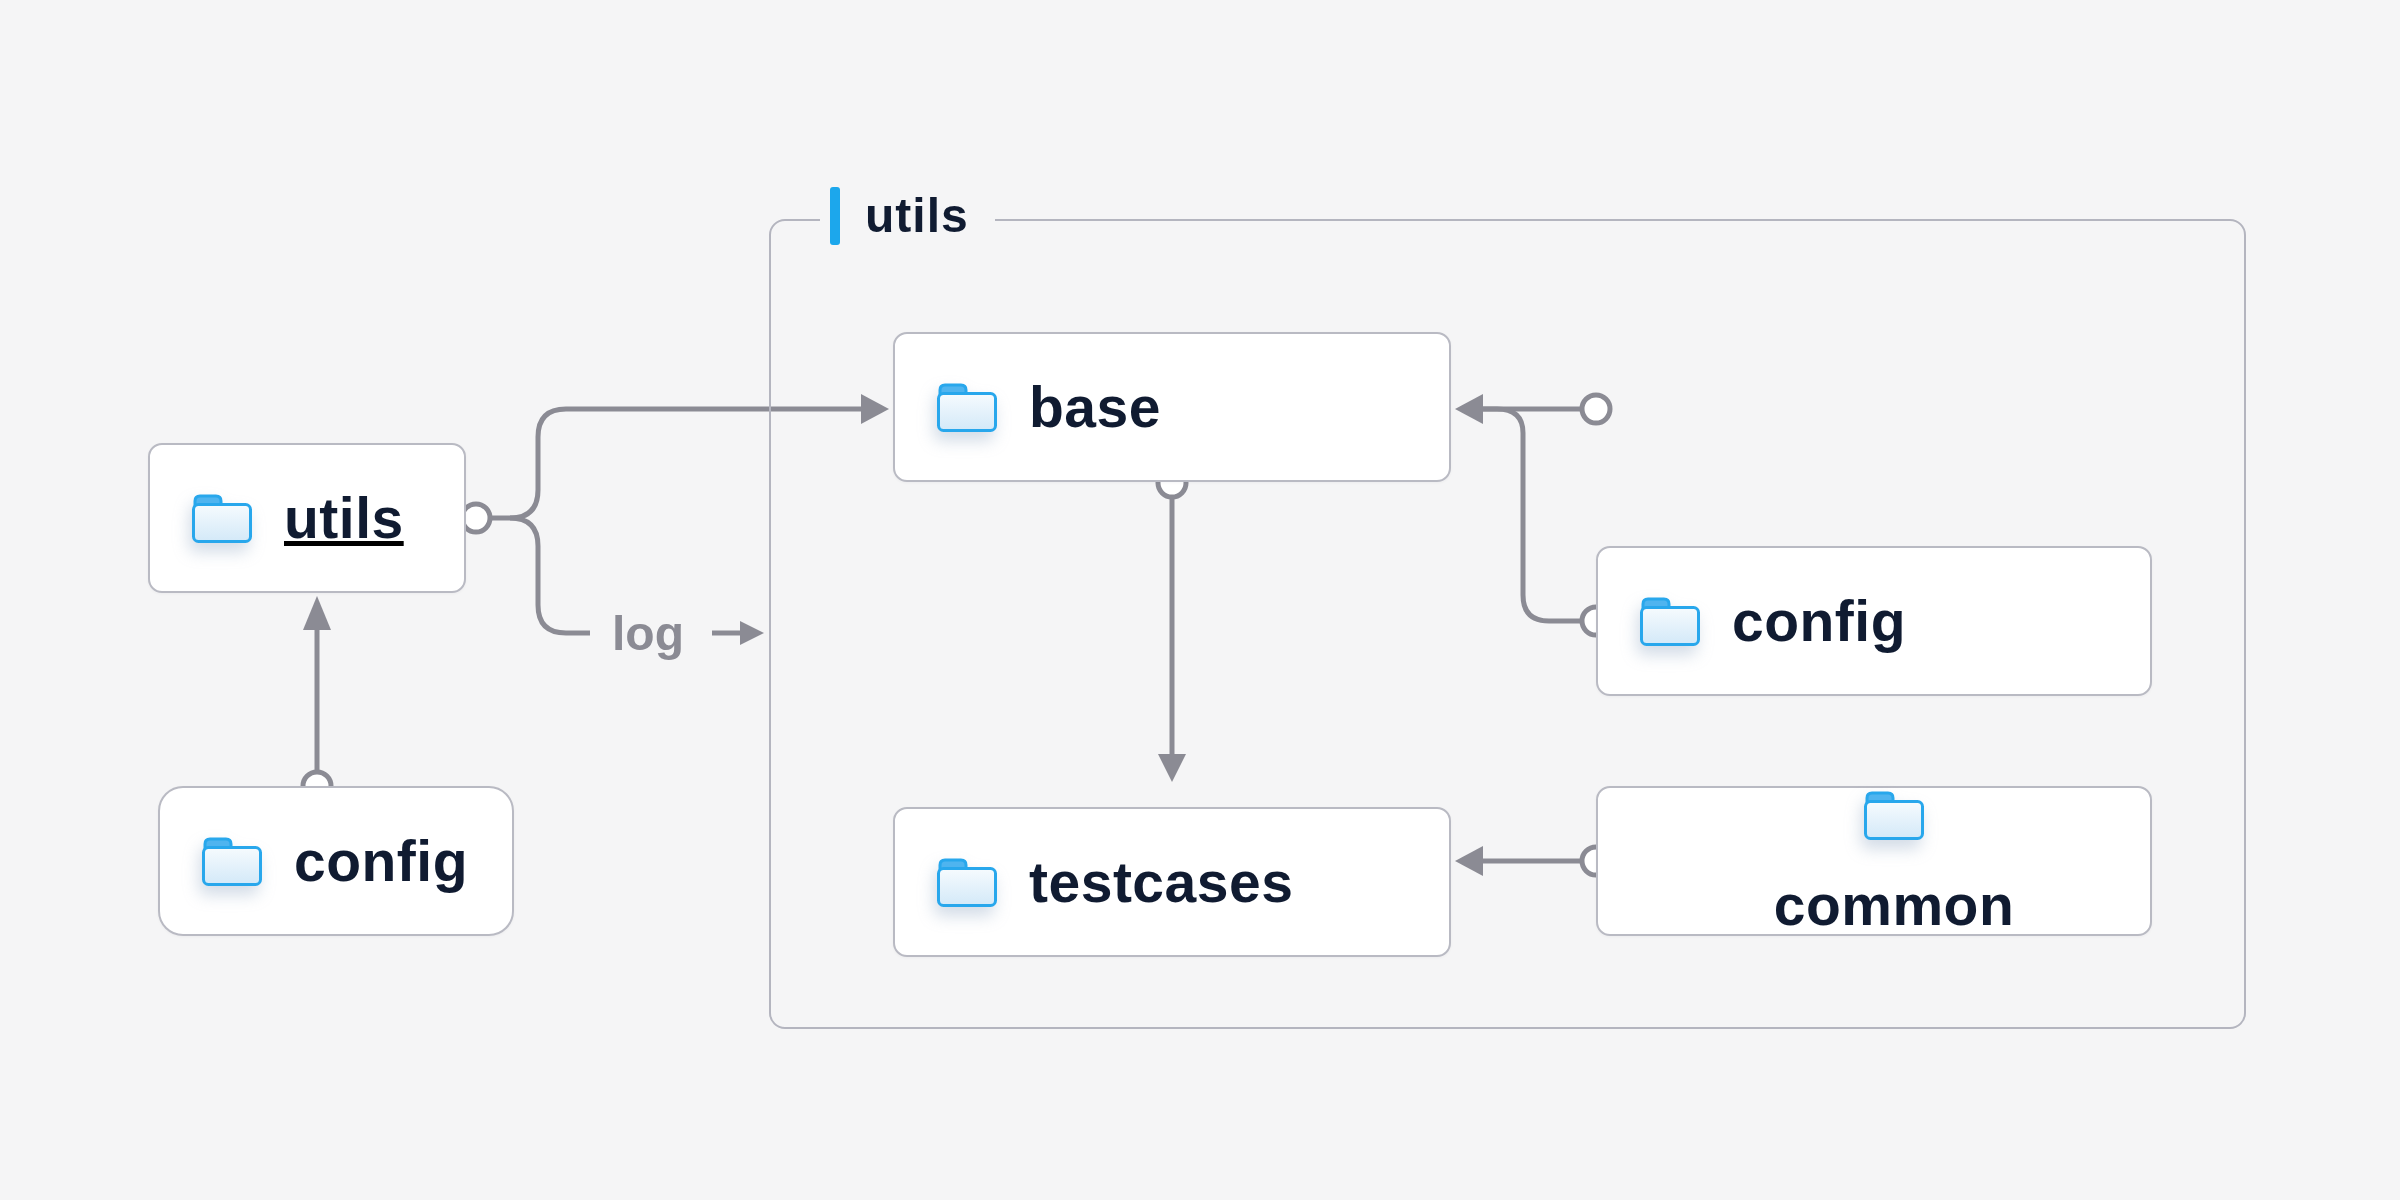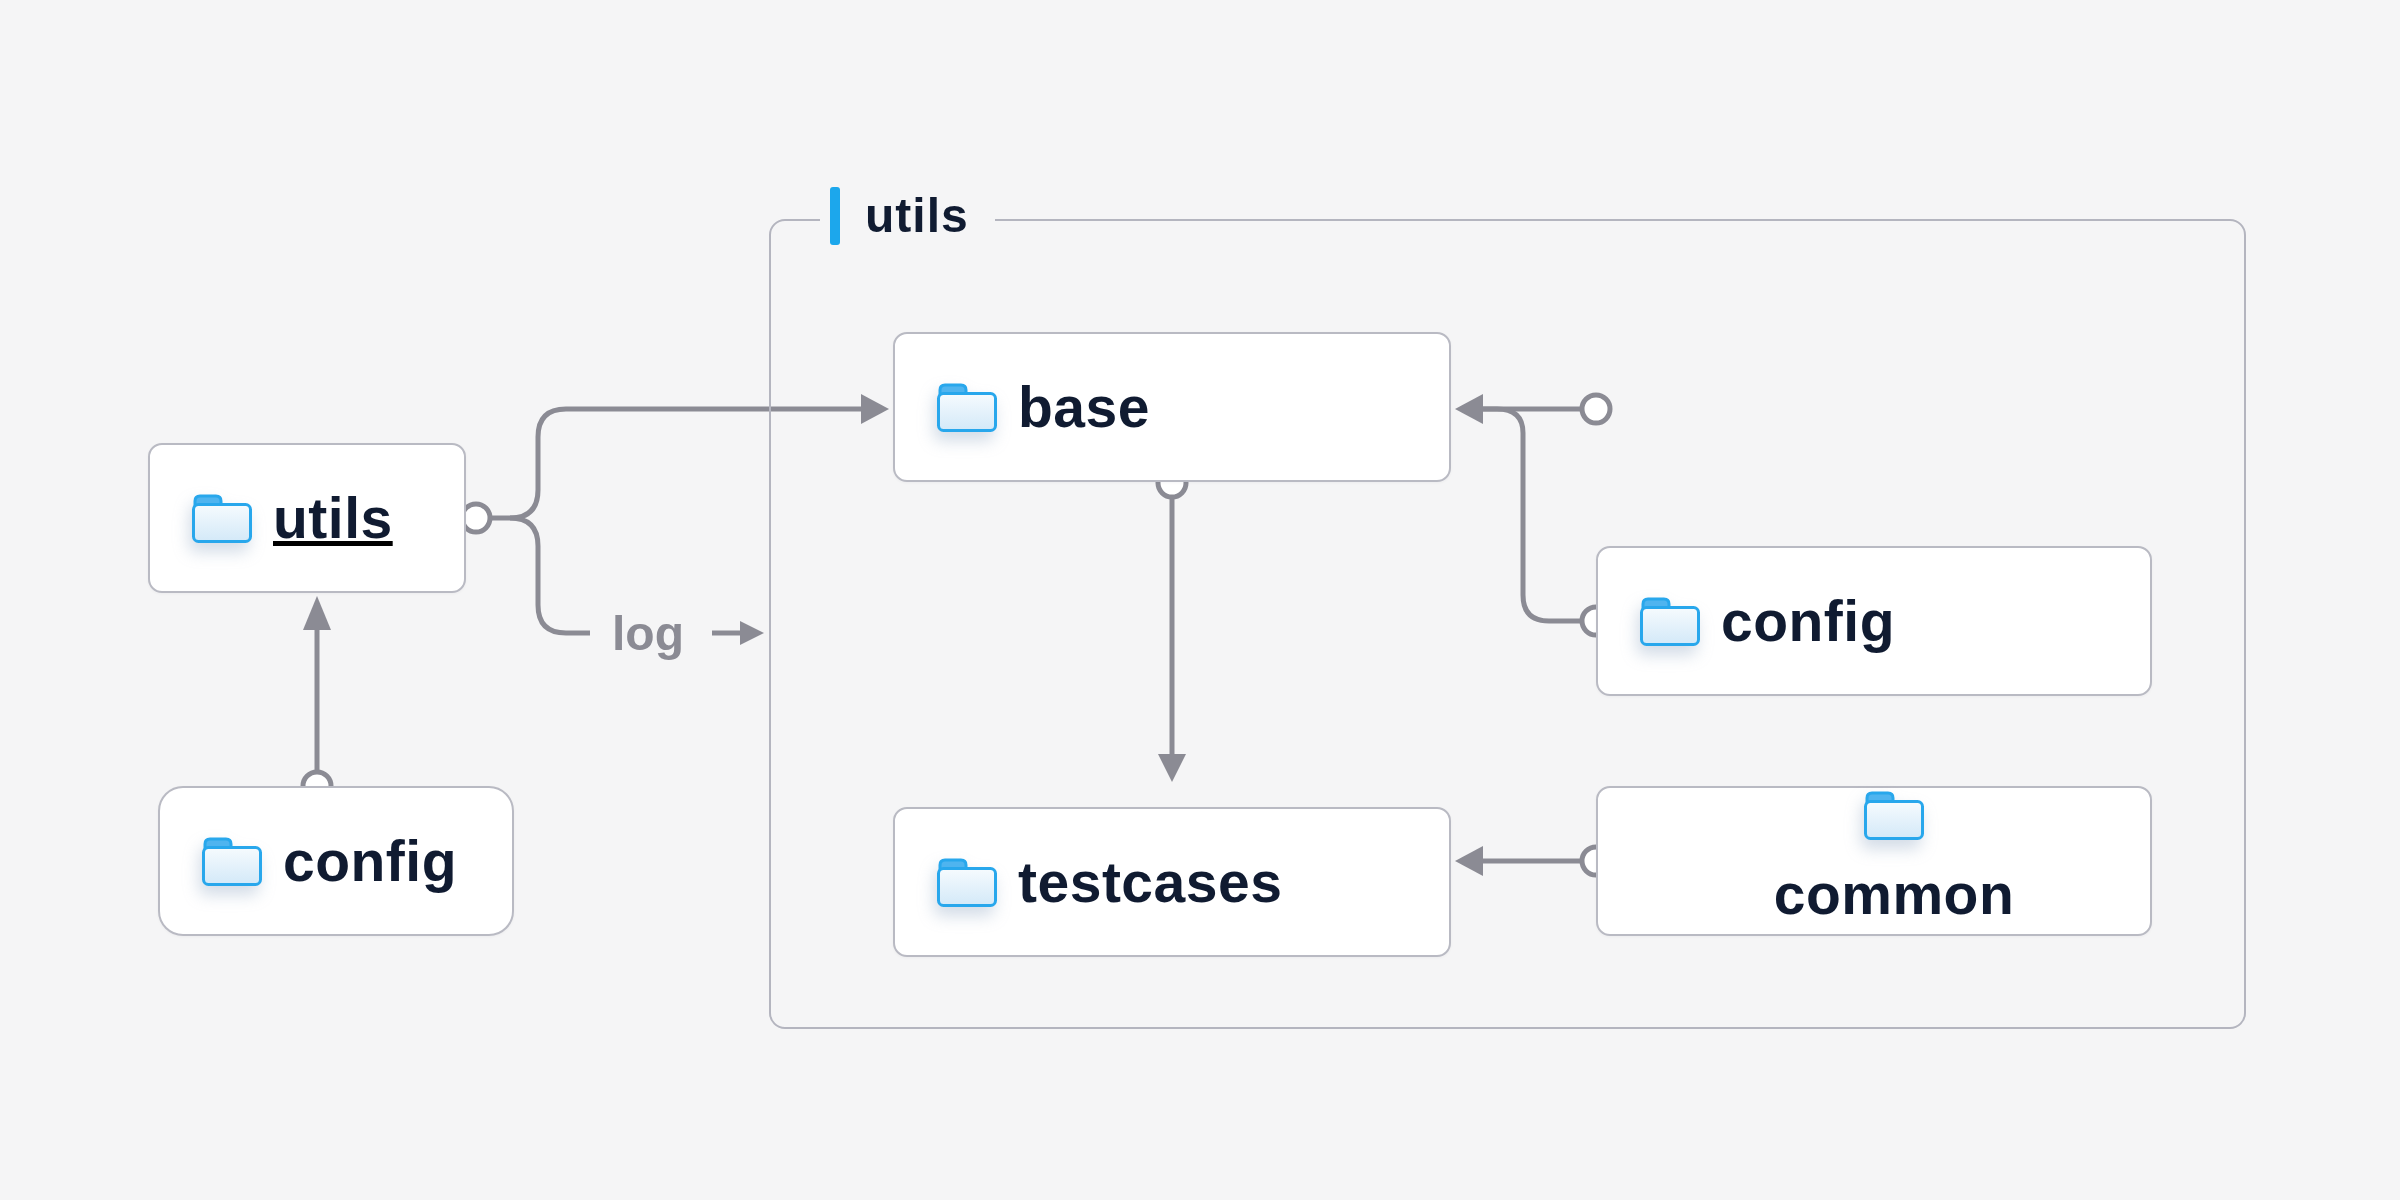--- a/index.html
+++ b/index.html
@@ -23,21 +23,21 @@
     background:#1ca7ec;margin-right:25px;
   }
   .group-label .gtext{
     font-size:48px;font-weight:bold;color:#101b31;letter-spacing:1px;
     line-height:58px;
   }
   
   .node{
     position:absolute;background:#ffffff;border:2px solid #b9bac3;
     border-radius:14px;box-sizing:border-box;
-    display:flex;align-items:center;gap:19px;padding-left:40px;
+    display:flex;align-items:center;gap:30px;padding-left:40px;
     box-shadow:0 1px 3px rgba(20,30,60,0.04);
   }
   .node .nlabel{
     font-size:57px;font-weight:bold;color:#101b31;letter-spacing:0.5px;
     white-space:nowrap;
   }
   .folder{display:inline-flex;flex:0 0 auto;
     filter:drop-shadow(-3px 9px 8px rgba(110,140,175,0.30));}
   
   .wires{position:absolute;left:0;top:0;width:2400px;height:1200px;pointer-events:none;}

